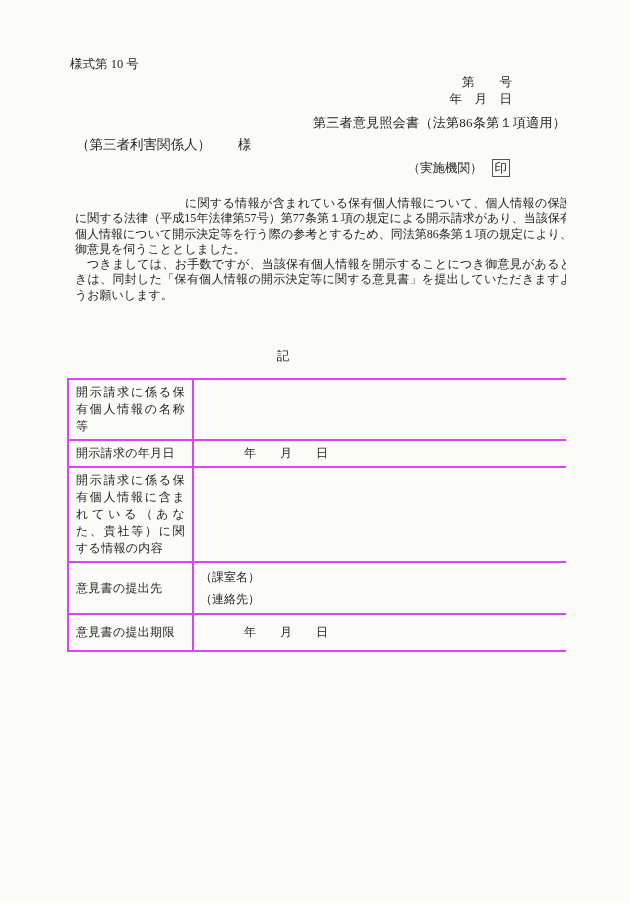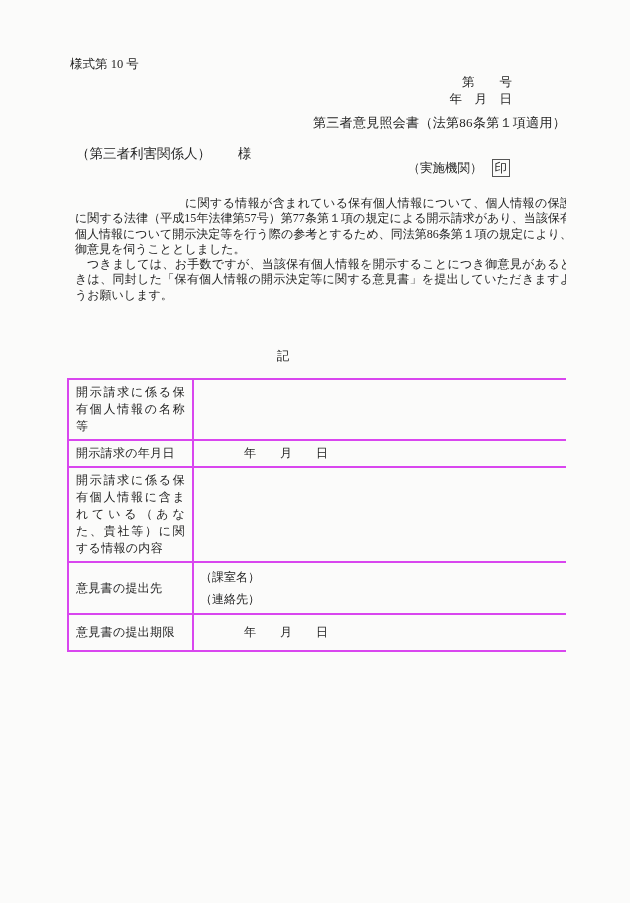--- a/index.html
+++ b/index.html
@@ -10,21 +10,21 @@
     background:#fbfbfa; color:#1f1f1f; overflow:hidden;
     font-family:"Liberation Serif","DejaVu Serif",serif;
   }
   .form-number { position:absolute; left:70px; top:56px; font-size:12.5px; }
   .doc-number  { position:absolute; right:54px; top:74px; font-size:12.5px; }
   .date-line   { position:absolute; right:54px; top:91px; font-size:12.5px; }
   .title {
     position:absolute; left:0; right:0; top:114px;
     text-align:right; font-size:13px; letter-spacing:0.3px;
   }
-  .addressee { position:absolute; left:76px; top:145px; font-size:13.5px; }
+  .addressee { position:absolute; left:76px; top:136px; font-size:13.5px; }
   .agency-row {
     position:absolute; right:56px; top:159px;
     display:flex; align-items:center; font-size:12.5px;
   }
   .seal-box {
     display:inline-block; margin-left:9px; padding:1px 2px;
     border:1px solid #555; font-size:12.5px; line-height:1.15;
   }
   .body-text {
     position:absolute; left:75px; top:196px; width:497px;

